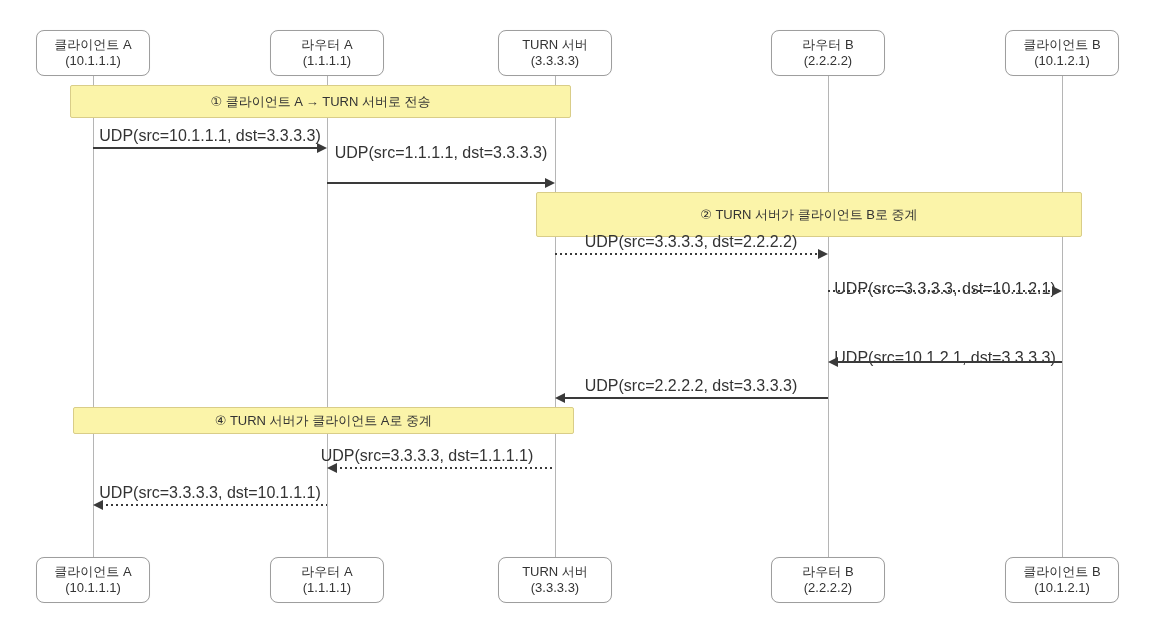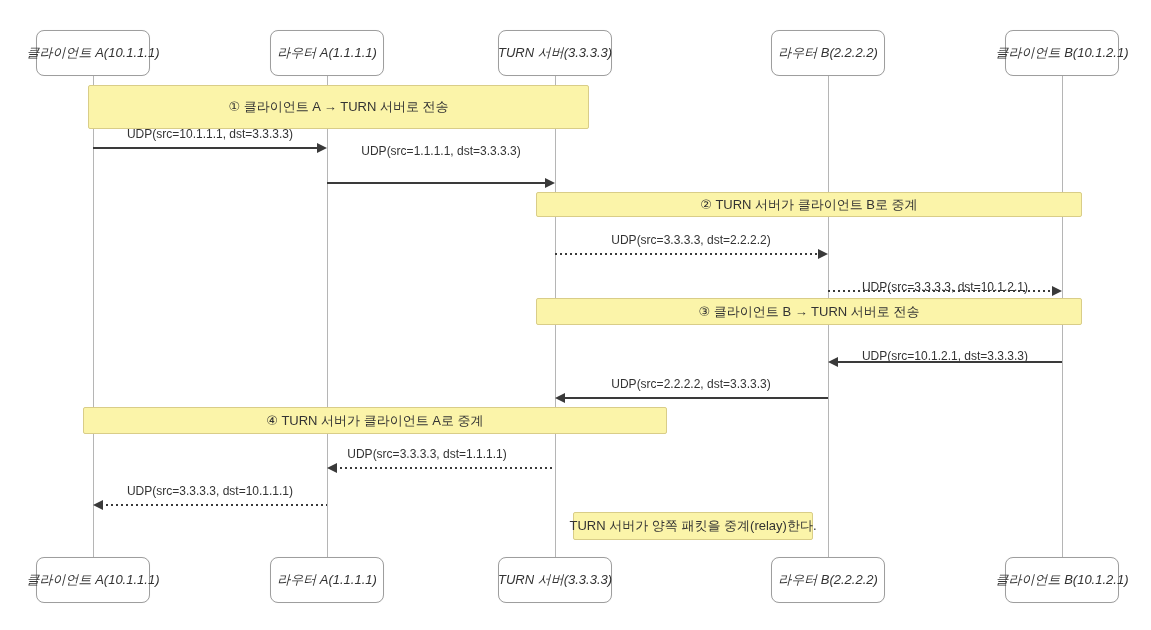--- a/index.html
+++ b/index.html
@@ -16,33 +16,33 @@
     position:relative;width:1151px;height:630px;background:var(--bg);
     font-family:"Liberation Sans","DejaVu Sans",sans-serif;color:var(--text);
     overflow:hidden;
   }
   .lifeline{
     position:absolute;top:76px;height:481px;width:1px;background:var(--lifeline);
   }
   .pbox{
     position:absolute;width:114px;height:46px;background:#fff;
     border:1px solid var(--box-border);border-radius:8px;
-    display:flex;flex-direction:row;align-items:center;justify-content:center;
-    box-sizing:border-box;box-shadow:0 0 1px rgba(0,0,0,0.08);font-style:italic;
+    display:flex;flex-direction:column;align-items:center;justify-content:center;
+    box-sizing:border-box;box-shadow:0 0 1px rgba(0,0,0,0.08);
   }
   .pname,.paddr{font-size:13px;line-height:16px;color:var(--text);white-space:nowrap;}
   .note{
     position:absolute;background:var(--note-fill);border:1px solid var(--note-border);
     border-radius:2px;box-sizing:border-box;
     display:flex;align-items:center;justify-content:center;
     font-size:13px;color:var(--text);white-space:nowrap;
   }
   .mlabel{
     position:absolute;transform:translateX(-50%);
-    font-size:12px;color:var(--text);white-space:nowrap;text-align:right;
+    font-size:16px;color:var(--text);white-space:nowrap;text-align:right;
   }
   .mline{position:absolute;height:1.5px;background:var(--arrow);}
   .mline.dotted{
     background:repeating-linear-gradient(to right,var(--arrow) 0 2px,transparent 2px 5px);
     height:2px;
   }
   .ahead{position:absolute;width:0;height:0;border-top:5px solid transparent;border-bottom:5px solid transparent;}
   .ahead.right{border-left:10px solid var(--arrow);}
   .ahead.left{border-right:10px solid var(--arrow);}
 </style>
@@ -92,25 +92,23 @@
   </div>
   <div class="pbox" style="left:771px;top:557px">
     <div class="pname">라우터 B</div>
     <div class="paddr">(2.2.2.2)</div>
   </div>
   <div class="pbox" style="left:1005px;top:557px">
     <div class="pname">클라이언트 B</div>
     <div class="paddr">(10.1.2.1)</div>
   </div>
 
-  <div class="note" style="left:88px;top:85px;width:501px;height:44px">① 클라이언트 A → TURN 서버로 전송</div>
-  <div class="note" style="left:536px;top:192px;width:546px;height:25px">② TURN 서버가 클라이언트 B로 중계</div>
-  <div class="note" style="left:536px;top:298px;width:546px;height:27px">③ 클라이언트 B → TURN 서버로 전송</div>
-  <div class="note" style="left:83px;top:407px;width:584px;height:27px">④ TURN 서버가 클라이언트 A로 중계</div>
-  <div class="note" style="left:573px;top:512px;width:240px;height:28px">TURN 서버가 양쪽 패킷을 중계(relay)한다.</div>
+  <div class="note" style="left:70px;top:85px;width:501px;height:33px">① 클라이언트 A → TURN 서버로 전송</div>
+  <div class="note" style="left:536px;top:192px;width:546px;height:45px">② TURN 서버가 클라이언트 B로 중계</div>
+  <div class="note" style="left:73px;top:407px;width:501px;height:27px">④ TURN 서버가 클라이언트 A로 중계</div>
 
   <div>
     <div class="mlabel" style="left:210px;top:127px">UDP(src=10.1.1.1, dst=3.3.3.3)</div>
     <div class="mline" style="left:93px;top:147px;width:226px"></div>
     <div class="ahead right" style="left:317px;top:143px"></div>
   </div>
 
   <div>
     <div class="mlabel" style="left:441px;top:144px">UDP(src=1.1.1.1, dst=3.3.3.3)</div>
     <div class="mline" style="left:327px;top:182px;width:220px"></div>

